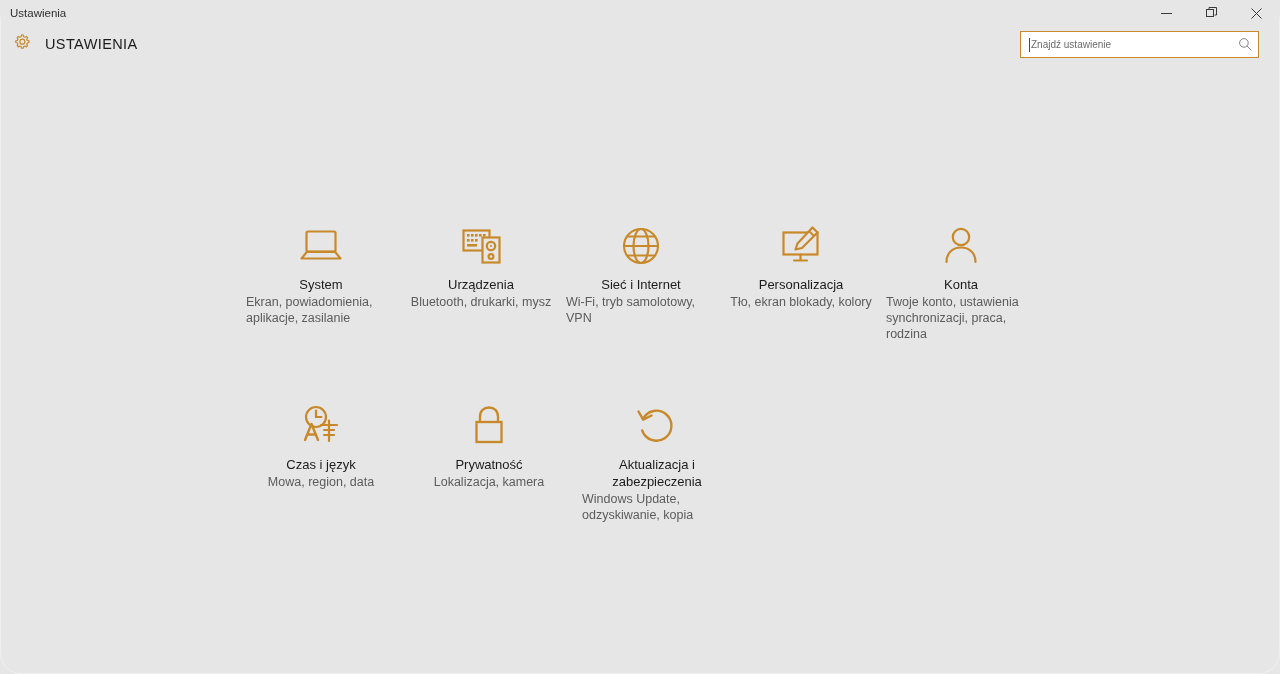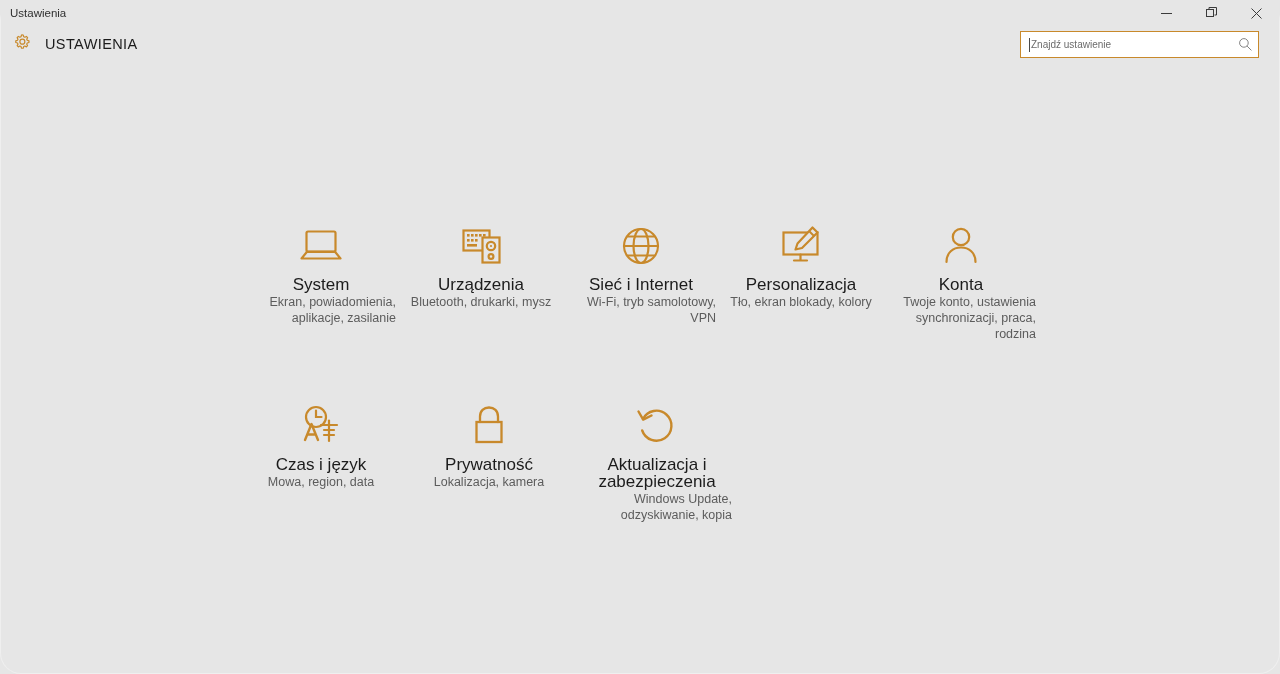--- a/index.html
+++ b/index.html
@@ -144,30 +144,30 @@
     cursor: default;
   }
   .tile-icon {
     height: 48px;
     display: flex;
     align-items: center;
     justify-content: center;
     margin-bottom: 6px;
   }
   .tile-title {
-    font-size: 17px;
+    font-size: 13px;
     color: #1c1c1c;
     text-align: center;
     line-height: 17px;
     max-width: 150px;
   }
   .tile-desc {
     font-size: 12.5px;
     color: #5c5c5c;
-    text-align: right;
+    text-align: left;
     line-height: 16px;
     max-width: 150px;
     margin-top: 1px;
   }
   .row2 { margin-top: 60px; gap: 8px; }
 </style>
 </head>
 <body>
 
 <div id="app">

